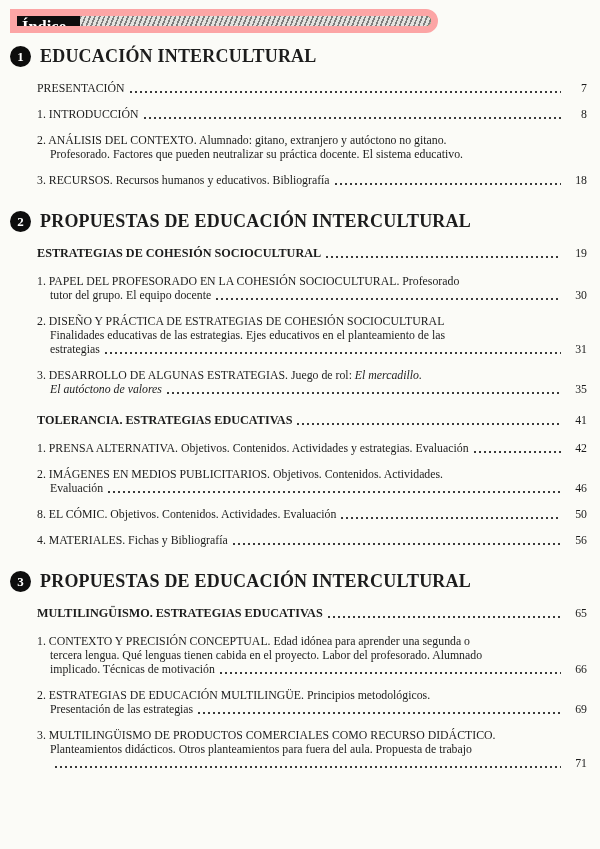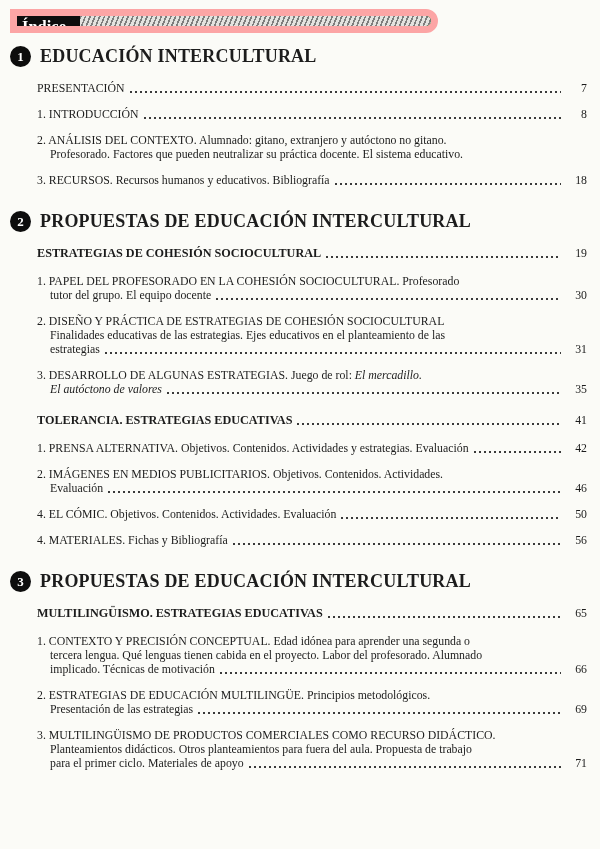--- a/index.html
+++ b/index.html
@@ -164,21 +164,21 @@
           <div class="entry">
             <div class="line"><span class="txt"><span>2. IMÁGENES EN MEDIOS PUBLICITARIOS. Objetivos. Contenidos. Actividades.</span></span></div>
             <div class="line cont last">
               <span class="txt"><span>Evaluación</span></span>
               <span class="leader"></span>
               <span class="pg">46</span>
             </div>
           </div>
           <div class="entry">
             <div class="line last">
-              <span class="txt"><span>4. EL CÓMIC. Objetivos. Contenidos. Actividades. Evaluación</span></span>
+              <span class="txt"><span>8. EL CÓMIC. Objetivos. Contenidos. Actividades. Evaluación</span></span>
               <span class="leader"></span>
               <span class="pg">50</span>
             </div>
           </div>
           <div class="entry">
             <div class="line last">
               <span class="txt"><span>4. MATERIALES. Fichas y Bibliografía</span></span>
               <span class="leader"></span>
               <span class="pg">56</span>
             </div>
@@ -212,21 +212,20 @@
             <div class="line cont last">
               <span class="txt"><span>Presentación de las estrategias</span></span>
               <span class="leader"></span>
               <span class="pg">69</span>
             </div>
           </div>
           <div class="entry">
             <div class="line"><span class="txt"><span>3. MULTILINGÜISMO DE PRODUCTOS COMERCIALES COMO RECURSO DIDÁCTICO.</span></span></div>
             <div class="line cont"><span class="txt"><span>Planteamientos didácticos. Otros planteamientos para fuera del aula. Propuesta de trabajo</span></span></div>
             <div class="line cont last">
-              <span class="txt"><span>para el primer ciclo. Materiales de apoyo</span></span>
               <span class="leader"></span>
               <span class="pg">71</span>
             </div>
           </div>
         </div>
       </section>
     </div>
 </div>
 
 </body></html>

